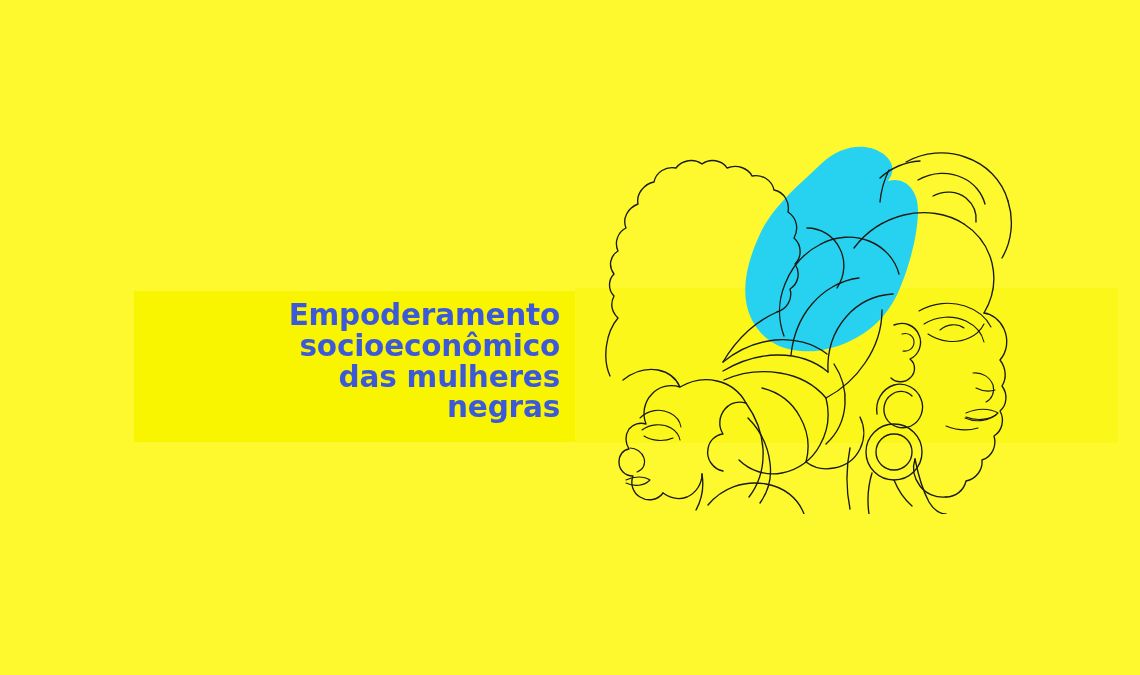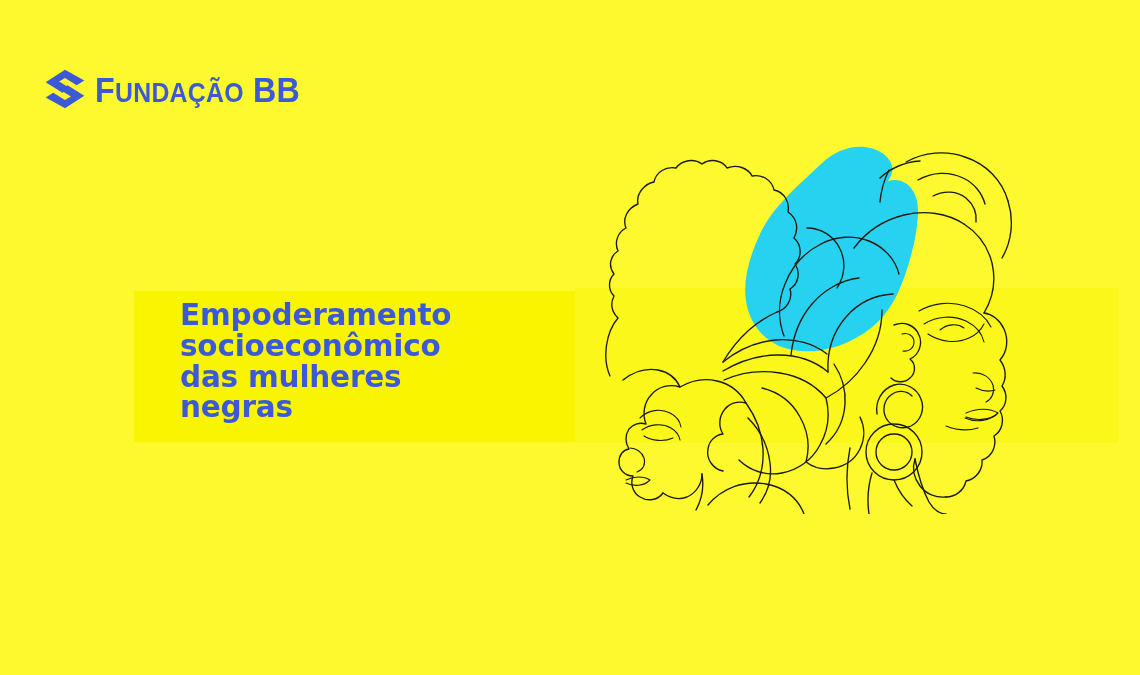--- a/index.html
+++ b/index.html
@@ -51,20 +51,21 @@
   
   #logo-wordmark .cap { font-size:35px; }
   #logo-wordmark .sm  { font-size:27px; }
 
   
   #headline {
     position:absolute;
     left:180px;
     top:300px;
     width:380px;
+    text-align:right;
     color:#3C5AD8;
     font-family:"DejaVu Sans", sans-serif;
     font-weight:bold;
     font-size:29.5px;
     line-height:1.045;
     letter-spacing:-0.2px;
     white-space:pre-line;
   }
 
   
@@ -78,33 +79,20 @@
   #illustration svg { display:block; width:100%; height:100%; }
 </style>
 </head>
 <body>
 
 <div id="banner">
 
   <div class="band" id="band-left"></div>
   <div class="band" id="band-right"></div>
 
-  <div id="logo">
-    <span id="logo-mark">
-      <svg viewBox="0 0 100 100" xmlns="http://www.w3.org/2000/svg" aria-hidden="true">
-        <g fill="#3C5AD8">
-
-          <path d="M50 4 L96 30 L78 41 L50 24 L36 32 L62 48 L44 59 L4 34 Z"></path>
-
-          <path d="M50 96 L4 70 L22 59 L50 76 L64 68 L38 52 L56 41 L96 66 Z"></path>
-        </g>
-      </svg>
-    </span>
-    <span id="logo-wordmark"><span class="cap">F</span><span class="sm">UNDAÇÃO</span><span class="cap"> </span><span class="cap">B</span><span class="cap">B</span></span>
-  </div>
 
   <h1 id="headline">Empoderamento
 socioeconômico
 das mulheres
 negras</h1>
 
   <div id="illustration">
     <svg viewBox="0 0 470 396" xmlns="http://www.w3.org/2000/svg" aria-hidden="true">
       <defs>
         <style>

